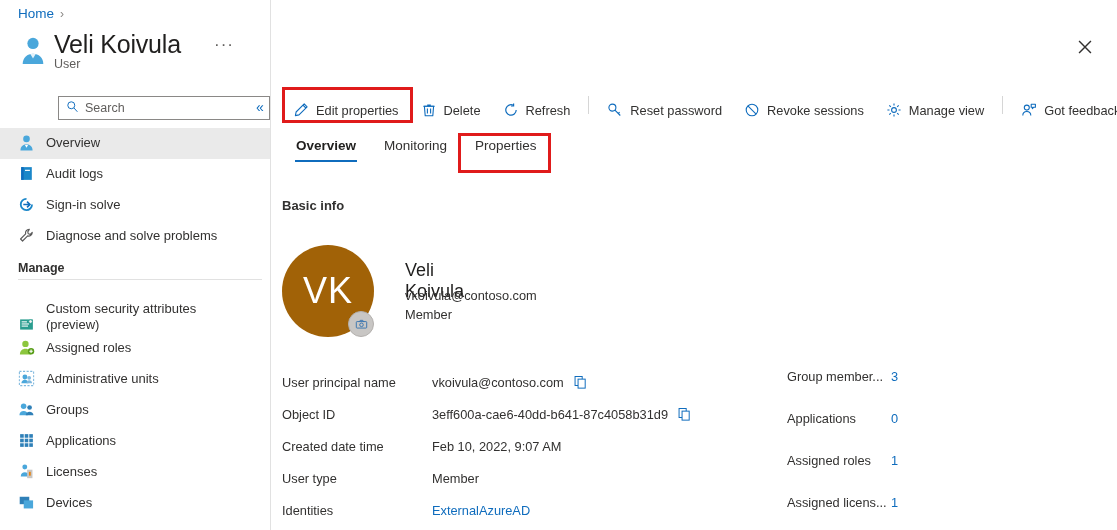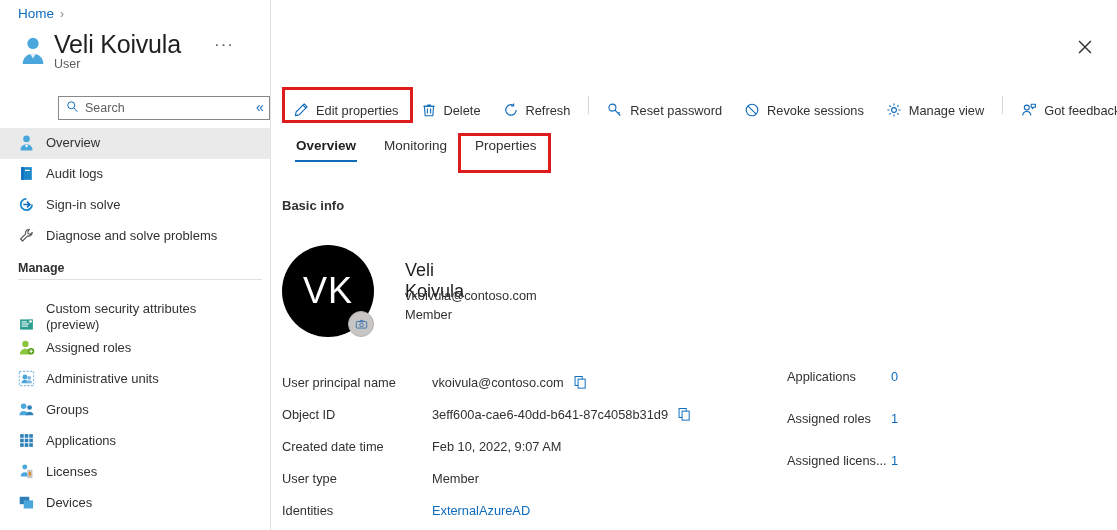--- a/index.html
+++ b/index.html
@@ -112,21 +112,21 @@
   .section-label {
     position: absolute; left: 11px; top: 198px;
     font-size: 13px; font-weight: 700; color: #323130;
   }
 
   
   .avatar-block { position: absolute; left: 11px; top: 245px; }
   .avatar {
     position: absolute; left: 0; top: 0;
     width: 92px; height: 92px; border-radius: 50%;
-    background: #000000; color: #fff;
+    background: #a16207; color: #fff;
     display: flex; align-items: center; justify-content: center;
     font-size: 36px; letter-spacing: 1px; font-weight: 400;
   }
   .cam-badge {
     position: absolute; left: 66px; top: 66px;
     width: 26px; height: 26px; border-radius: 50%;
     background: #c8c6c4; border: 1px solid #b3b0ad;
     display: flex; align-items: center; justify-content: center;
     cursor: pointer;
   }
@@ -489,20 +489,24 @@
 
       <div class="prop-row">
         <div class="prop-key">Identities</div>
         <div class="prop-val link">ExternalAzureAD</div>
       </div>
 
     </div>
 
     <div class="stats">
       <div class="stat-row">
+        <div class="stat-key">Group member...</div>
+        <div class="stat-val">3</div>
+      </div>
+      <div class="stat-row">
         <div class="stat-key">Applications</div>
         <div class="stat-val">0</div>
       </div>
       <div class="stat-row">
         <div class="stat-key">Assigned roles</div>
         <div class="stat-val">1</div>
       </div>
       <div class="stat-row">
         <div class="stat-key">Assigned licens...</div>
         <div class="stat-val">1</div>

